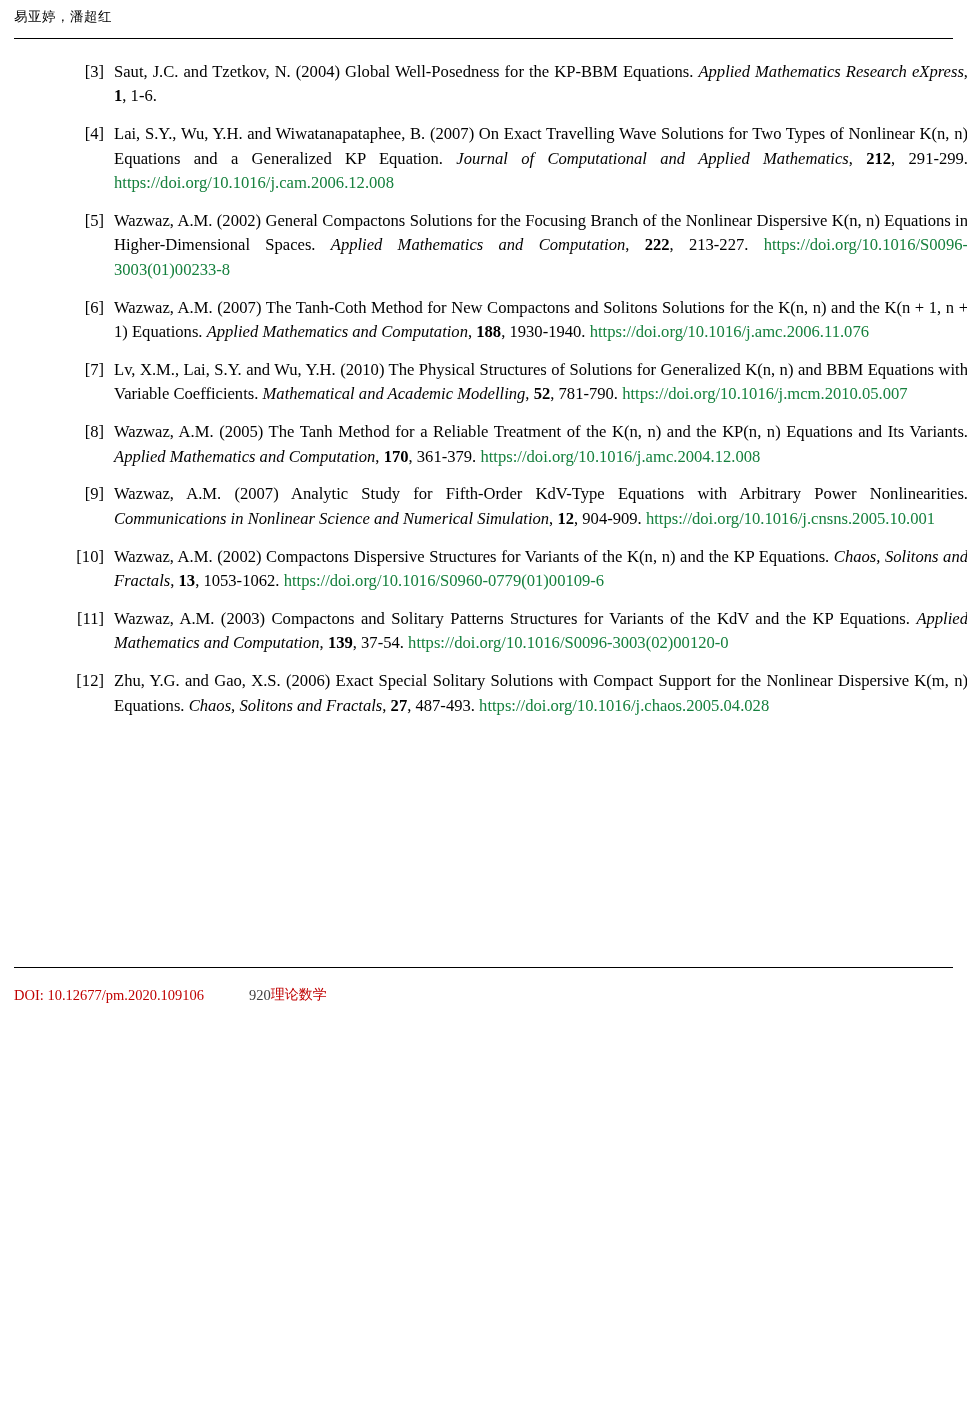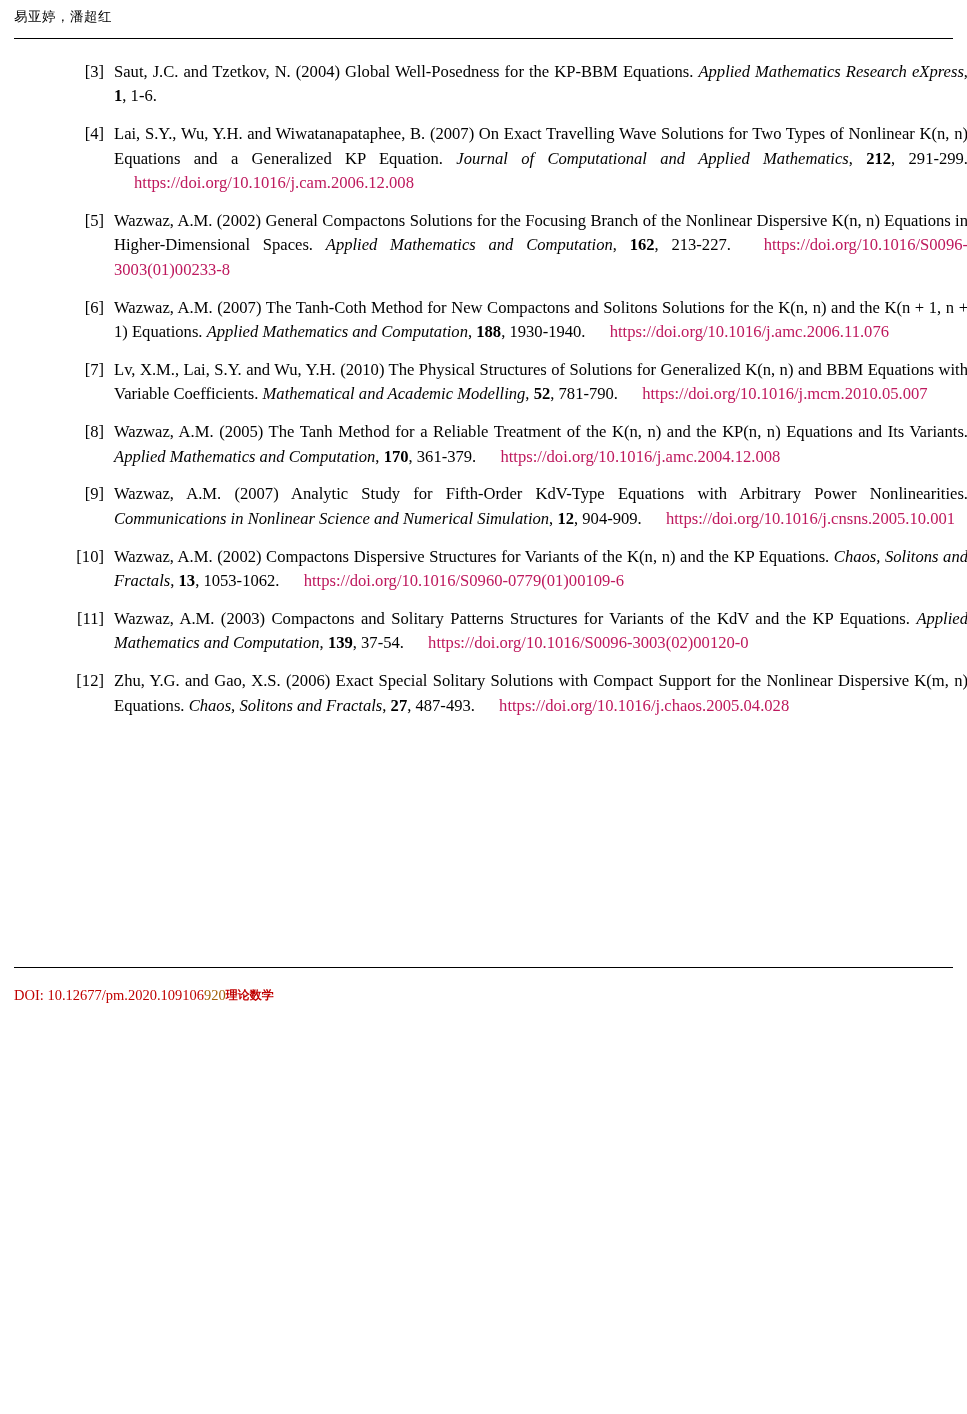--- a/index.html
+++ b/index.html
@@ -61,45 +61,44 @@
   }
   .ref .body {
     flex: 1 1 auto;
     text-align: justify;
     text-justify: inter-word;
   }
   .ref .body > span { display: inline; }
   i { font-style: italic; }
   b { font-weight: bold; }
   .doi {
-    color: #be185d;
+    color: #15803d;
     text-decoration: none;
-    margin-left: 20px;
   }
   .doi-line { display: block; }
   .footer-rule {
     position: absolute;
     bottom: 50px;
     left: 14px;
     width: 939px;
     height: 1px;
     background: #000;
   }
   .footer {
     position: absolute;
     bottom: 14px;
     left: 14px;
     width: 939px;
     font-size: 14.5px;
     display: flex;
     align-items: center;
   }
   .footer-left { color: #c00000; font-family: "Liberation Serif", serif; }
-  .footer-center { color: #a16207; }
-  .footer-right { color: #c00000; font-family: "DejaVu Sans", sans-serif; font-size: 12px; font-weight: bold; }
+  .footer-center { color: #404040; margin-left: 45px; }
+  .footer-right { color: #c00000; font-family: "DejaVu Sans", sans-serif; font-size: 14px; }
 </style>
 </head>
 <body>
 
 <div class="page">
 
   <div class="running-head">易亚婷，潘超红</div>
   <div class="head-rule"></div>
 
   <div class="refs">
@@ -115,21 +114,21 @@
       <div class="num">[4]</div>
       <div class="body">
         <span>Lai, S.Y., Wu, Y.H. and Wiwatanapataphee, B. (2007) On Exact Travelling Wave Solutions for Two Types of Nonlinear K(n, n) Equations and a Generalized KP Equation. </span><i>Journal of Computational and Applied Mathematics</i><span>, </span><b>212</b><span>, 291-299.</span>
         <span class="doi-line"><a class="doi" href="#">https://doi.org/10.1016/j.cam.2006.12.008</a></span>
       </div>
     </div>
 
     <div class="ref">
       <div class="num">[5]</div>
       <div class="body">
-        <span>Wazwaz, A.M. (2002) General Compactons Solutions for the Focusing Branch of the Nonlinear Dispersive K(n, n) Equations in Higher-Dimensional Spaces. </span><i>Applied Mathematics and Computation</i><span>, </span><b>162</b><span>, 213-227. </span><a class="doi" href="#">https://doi.org/10.1016/S0096-3003(01)00233-8</a>
+        <span>Wazwaz, A.M. (2002) General Compactons Solutions for the Focusing Branch of the Nonlinear Dispersive K(n, n) Equations in Higher-Dimensional Spaces. </span><i>Applied Mathematics and Computation</i><span>, </span><b>222</b><span>, 213-227. </span><a class="doi" href="#">https://doi.org/10.1016/S0096-3003(01)00233-8</a>
       </div>
     </div>
 
     <div class="ref">
       <div class="num">[6]</div>
       <div class="body">
         <span>Wazwaz, A.M. (2007) The Tanh-Coth Method for New Compactons and Solitons Solutions for the K(n, n) and the K(n + 1, n + 1) Equations. </span><i>Applied Mathematics and Computation</i><span>, </span><b>188</b><span>, 1930-1940. </span><a class="doi" href="#">https://doi.org/10.1016/j.amc.2006.11.076</a>
       </div>
     </div>
 

